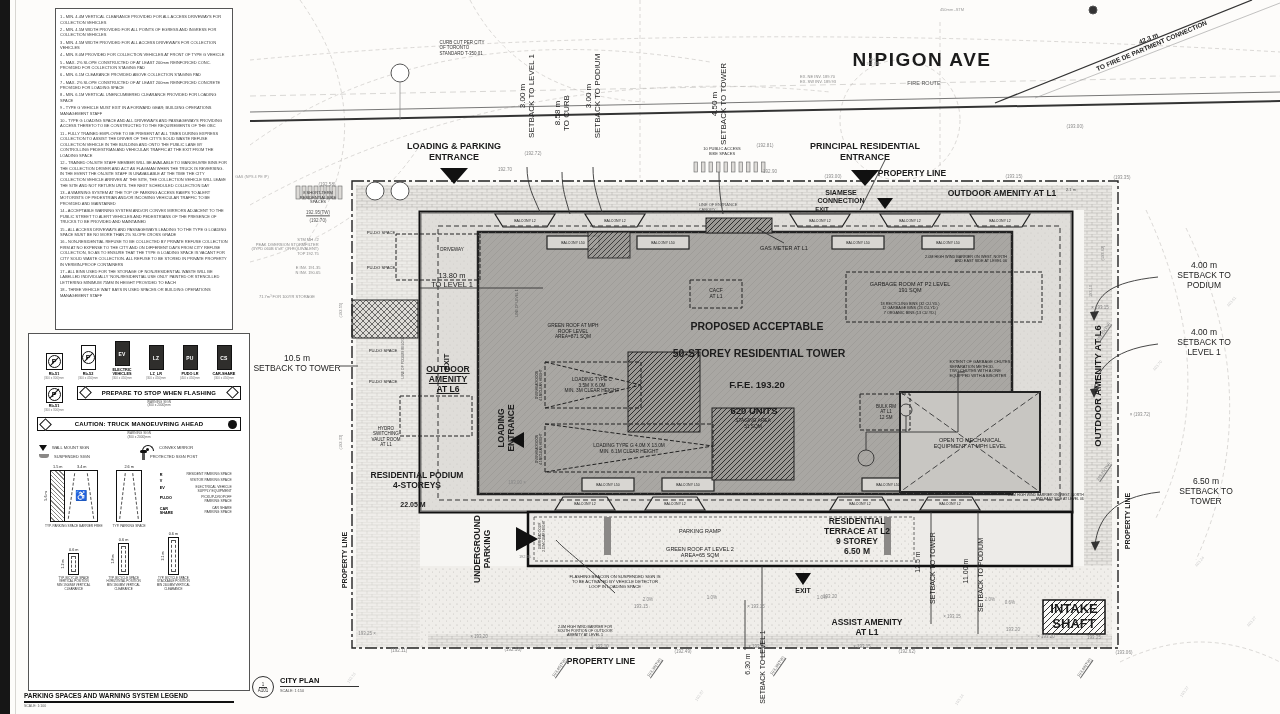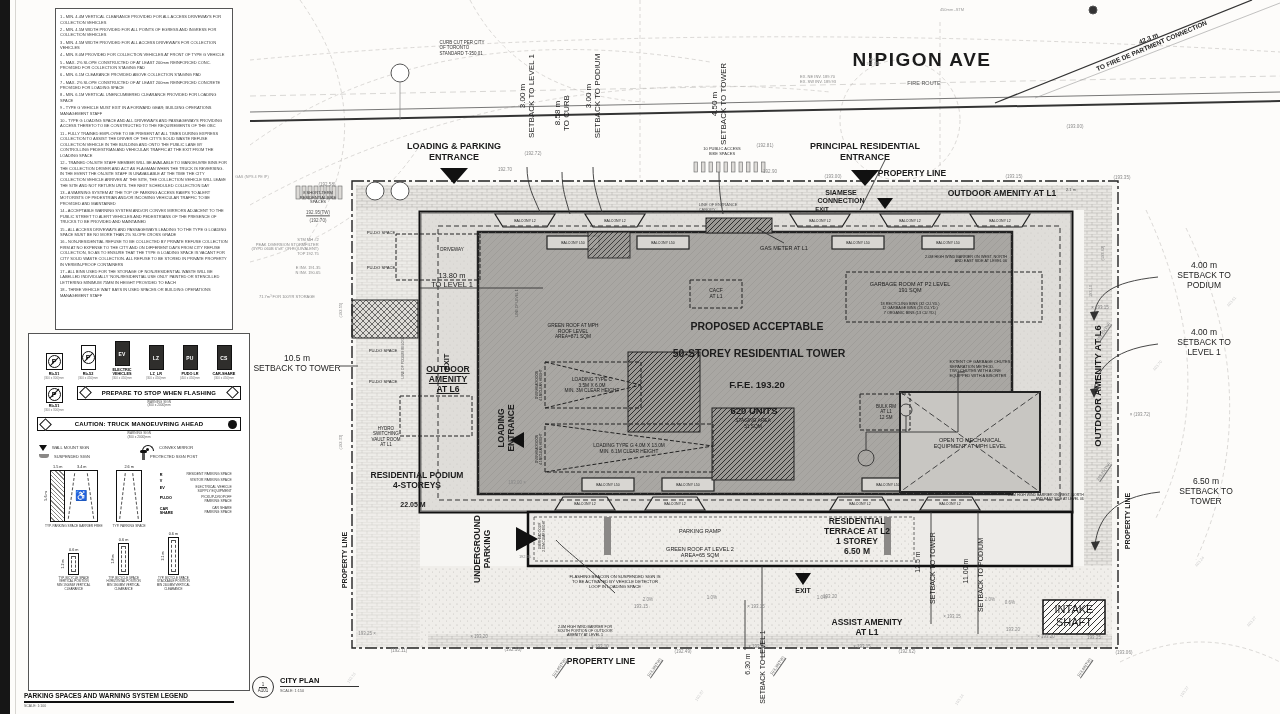--- a/index.html
+++ b/index.html
@@ -444,33 +444,33 @@
       <div class="lbl" style="left: 700px; top: 531px; font-size: 5.5px; color: rgb(28, 28, 28); font-weight: normal; text-align: center; transform: translate(-50%, -50%);">PARKING RAMP</div>
       <div class="lbl" style="left: 700px; top: 552px; font-size: 5.5px; color: rgb(28, 28, 28); font-weight: normal; text-align: center; transform: translate(-50%, -50%);">GREEN ROOF AT LEVEL 2
 AREA=65 SQM</div>
       <div class="lbl" style="left: 543px; top: 536px; font-size: 3px; color: rgb(28, 28, 28); font-weight: normal; text-align: center; transform: translate(-50%, -50%) rotate(-90deg);">OVERHEAD DOOR
 2.15M CLEAR HEIGHT</div>
       <div class="lbl" style="left: 615px; top: 582px; font-size: 4.2px; color: rgb(28, 28, 28); font-weight: normal; text-align: center; transform: translate(-50%, -50%);">FLASHING BEACON ON SUSPENDED SIGN IS
 TO BE ACTIVATED BY VEHICLE DETECTOR
 LOOP IN LOADING SPACE</div>
       <div class="lbl" style="left: 857px; top: 536px; font-size: 8.5px; color: rgb(28, 28, 28); font-weight: bold; text-align: center; transform: translate(-50%, -50%);">RESIDENTIAL
 TERRACE AT L2
-1 STOREY
+9 STOREY
 6.50 M</div>
       <div class="lbl" style="left: 803px; top: 591px; font-size: 7px; color: rgb(28, 28, 28); font-weight: bold; text-align: center; transform: translate(-50%, -50%);">EXIT</div>
       <div class="lbl" style="left: 867px; top: 627px; font-size: 8.5px; color: rgb(28, 28, 28); font-weight: bold; text-align: center; transform: translate(-50%, -50%);">ASSIST AMENITY
 AT L1</div>
       <div class="lbl" style="left: 918px; top: 562px; font-size: 7px; color: rgb(28, 28, 28); font-weight: normal; text-align: center; transform: translate(-50%, -50%) rotate(-90deg);">12.5 m</div>
       <div class="lbl" style="left: 933px; top: 568px; font-size: 7px; color: rgb(28, 28, 28); font-weight: normal; text-align: center; transform: translate(-50%, -50%) rotate(-90deg);">SETBACK TO TOWER</div>
       <div class="lbl" style="left: 966px; top: 571px; font-size: 7px; color: rgb(28, 28, 28); font-weight: normal; text-align: center; transform: translate(-50%, -50%) rotate(-90deg);">11.00 m</div>
       <div class="lbl" style="left: 981px; top: 575px; font-size: 7px; color: rgb(28, 28, 28); font-weight: normal; text-align: center; transform: translate(-50%, -50%) rotate(-90deg);">SETBACK TO PODIUM</div>
       <div class="lbl" style="left: 748px; top: 664px; font-size: 7px; color: rgb(28, 28, 28); font-weight: normal; text-align: center; transform: translate(-50%, -50%) rotate(-90deg);">6.30 m</div>
       <div class="lbl" style="left: 763px; top: 667px; font-size: 7px; color: rgb(28, 28, 28); font-weight: normal; text-align: center; transform: translate(-50%, -50%) rotate(-90deg);">SETBACK TO LEVEL 1</div>
       <div class="lbl" style="left: 601px; top: 661px; font-size: 8.5px; color: rgb(28, 28, 28); font-weight: bold; text-align: center; transform: translate(-50%, -50%);">PROPERTY LINE</div>
-      <div class="lbl" style="left: 1074px; top: 616px; font-size: 11px; color: rgb(28, 28, 28); font-weight: normal; text-align: center; transform: translate(-50%, -50%);">INTAKE
+      <div class="lbl" style="left: 1074px; top: 616px; font-size: 13px; color: rgb(28, 28, 28); font-weight: bold; text-align: center; transform: translate(-50%, -50%);">INTAKE
 SHAFT</div>
       <div class="lbl" style="left: 585px; top: 631px; font-size: 3.6px; color: rgb(28, 28, 28); font-weight: normal; text-align: center; transform: translate(-50%, -50%);">2.0M HIGH WIND BARRIER FOR
 SOUTH PORTION OF OUTDOOR
 AMENITY AT LEVEL 1</div>
       <div class="lbl" style="left: 479px; top: 637px; font-size: 4.5px; color: rgb(136, 136, 136); font-weight: normal; text-align: center; transform: translate(-50%, -50%);">× 193.20</div>
       <div class="lbl" style="left: 513px; top: 650px; font-size: 4.5px; color: rgb(136, 136, 136); font-weight: normal; text-align: center; transform: translate(-50%, -50%);">(192.18)</div>
       <div class="lbl" style="left: 600px; top: 647px; font-size: 4.5px; color: rgb(136, 136, 136); font-weight: normal; text-align: center; transform: translate(-50%, -50%);">× 193.10</div>
       <div class="lbl" style="left: 683px; top: 652px; font-size: 4.5px; color: rgb(136, 136, 136); font-weight: normal; text-align: center; transform: translate(-50%, -50%);">(192.49)</div>
       <div class="lbl" style="left: 757px; top: 647px; font-size: 4.5px; color: rgb(136, 136, 136); font-weight: normal; text-align: center; transform: translate(-50%, -50%);">× 193.15</div>
       <div class="lbl" style="left: 862px; top: 647px; font-size: 4.5px; color: rgb(136, 136, 136); font-weight: normal; text-align: center; transform: translate(-50%, -50%);">× 193.15</div>

